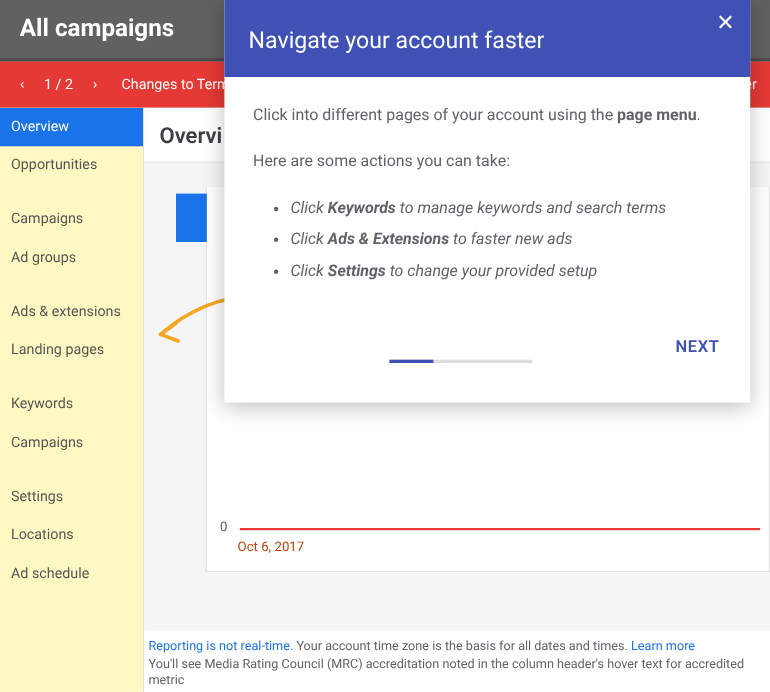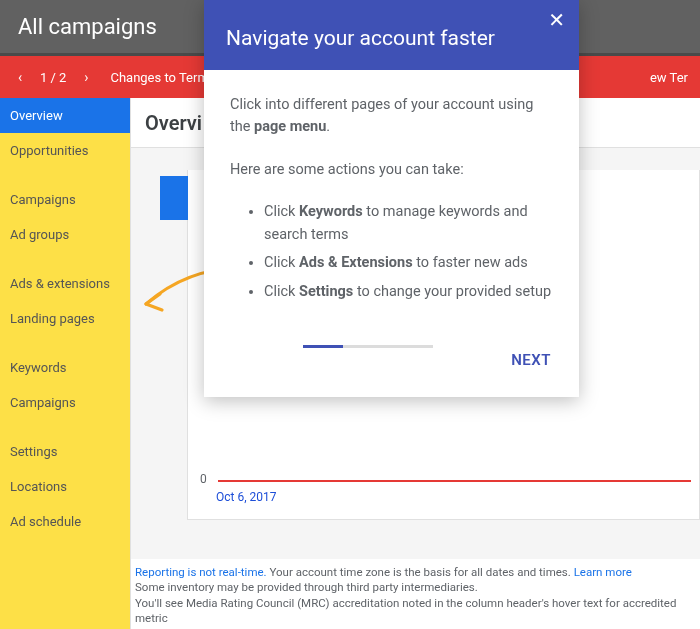--- a/index.html
+++ b/index.html
@@ -9,37 +9,37 @@
     font-family: Roboto, Arial, sans-serif;
     background:#fff; color:#212121;
     position:relative; overflow:hidden;
   }
   
   .topbar {
     height:56px; background:#616161; color:#fff;
     display:flex; align-items:center; padding:0 18px;
     border-bottom:3px solid #4a4a4a;
   }
-  .topbar h1 { font-size:22px; font-weight:400; margin:0; }
+  .topbar h1 { font-size:22px; font-weight:700; margin:0; }
   
   .notifbar {
     height:42px; background:#e53935; color:#fff;
     display:flex; align-items:center; font-size:13px;
     padding:0 8px;
   }
   .notifbar .chev { width:24px; text-align:center; cursor:pointer; font-size:14px; opacity:.95; }
   .notifbar .counter { padding:0 8px;text-align:center; }
   .notifbar .msg { padding:0 12px; flex:1; }
   .notifbar .tail { padding-right:4px; }
   
   .body {
     display:flex; height:calc(629px - 56px - 42px);
   }
   .sidebar {
-    width:131px; background:#fde047; border-right:1px solid #e0e0e0;
+    width:131px; background:#fef9c3; border-right:1px solid #e0e0e0;
     font-size:13px; color:#555; overflow:hidden;
   }
   .sidebar .item {
     padding:10px 10px; cursor:pointer;
   }
   .sidebar .item.active {
     background:#1a73e8; color:#fff;
   }
   .sidebar .gap { height:14px; }
   .main {
@@ -61,58 +61,58 @@
     background:#1a73e8;
   }
   .chart-axis-y0 {
     position:absolute; left:12px; top:302px; font-size:12px; color:#5f6368;
   }
   .chart-line {
     position:absolute; left:30px; right:8px; top:310px; height:2px;
     background:#e53935;
   }
   .chart-xlabel {
-    position:absolute; left:28px; top:320px; font-size:12px; color:#1d4ed8;
+    position:absolute; left:28px; top:320px; font-size:12px; color:#c2410c;
   }
   .footer {
     position:absolute; left:0; right:0; bottom:0;
     padding:6px 4px 2px 4px;
     font-size:11.5px; color:#5f6368; line-height:1.35;
     background:#fff;
   }
   .footer a { color:#1a73e8; text-decoration:none; cursor:pointer; }
   
   .arrow {
     position:absolute; left:132px; top:260px; width:120px; height:70px;
     pointer-events:none;
   }
   
   .modal {
-    position:absolute; left:204px; top:0; width:375px;
+    position:absolute; left:204px; top:0; width:478px;
     background:#fff; box-shadow:0 4px 18px rgba(0,0,0,.25);
   }
   .modal-head {
     background:#3f51b5; color:#fff; padding:26px 22px 20px 22px;
     position:relative;
   }
   .modal-head h2 { margin:0; font-size:21px; font-weight:400; }
   .modal-close {
     position:absolute; top:10px; right:14px; color:#fff;
     font-size:20px; cursor:pointer; line-height:1;
   }
   .modal-body {
     padding:24px 26px 14px 26px; color:#5f6368; font-size:14.5px;
     line-height:1.55;
   }
   .modal-body p { margin:0 0 20px 0; }
-  .modal-body ul { margin:0 0 18px 0; padding-left:34px; }
+  .modal-body ul { margin:0 0 18px 0; padding-left:34px;font-style:italic; }
   .modal-body li { margin:6px 0; }
   .modal-body b { color:#5f6368; font-weight:700; }
   .modal-foot {
-    display:flex; align-items:flex-start; padding:10px 24px 22px 24px;
+    display:flex; align-items:flex-end; padding:10px 24px 36px 24px;
   }
   .progress {
     flex:1; display:flex; justify-content:center;
   }
   .progress-track {
     width:130px; height:3px; background:#dcdcdc; position:relative;
   }
   .progress-fill {
     position:absolute; left:0; top:0; height:3px; width:40px; background:#3f51b5;
   }
@@ -163,21 +163,20 @@
       <div class="bluebox"></div>
       <div class="chart-axis-y0">0</div>
       <div class="chart-line"></div>
       <div class="chart-xlabel">Oct 6, 2017</div>
     </div>
 
     <div class="footer">
       <div>
         <a>Reporting is not real-time.</a><span> Your account time zone is the basis for all dates and times. </span><a>Learn more</a>
       </div>
-      <div>Some inventory may be provided through third party intermediaries.</div>
       <div>You'll see Media Rating Council (MRC) accreditation noted in the column header's hover text for accredited metric</div>
     </div>
   </div>
 </div>
 
 <svg class="arrow" viewBox="0 0 120 70">
   <path d="M110,8 Q55,8 14,44" fill="none" stroke="#f5a623" stroke-width="3.2" stroke-linecap="round"></path>
   <path d="M14,44 L28,34 M14,44 L30,50" fill="none" stroke="#f5a623" stroke-width="3.2" stroke-linecap="round"></path>
 </svg>
 

